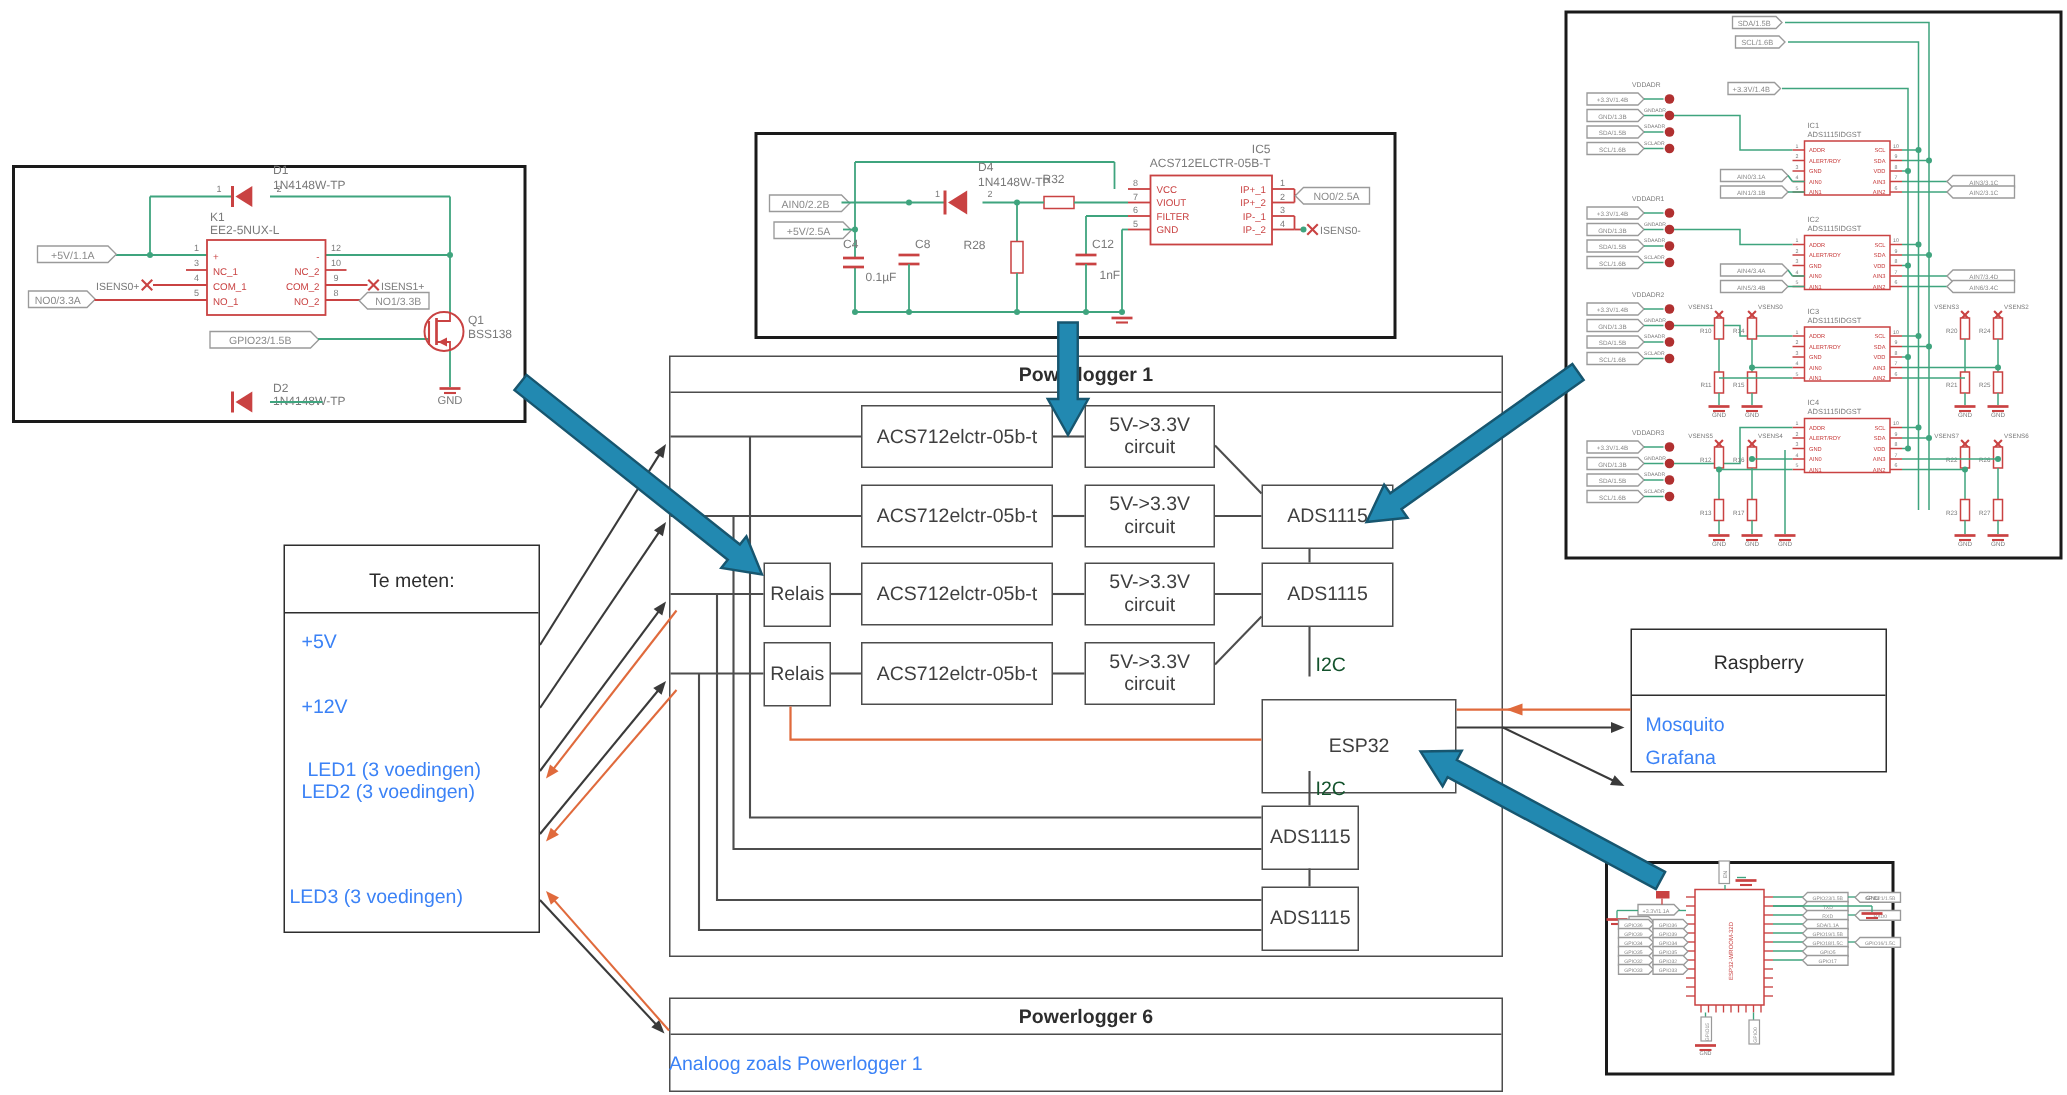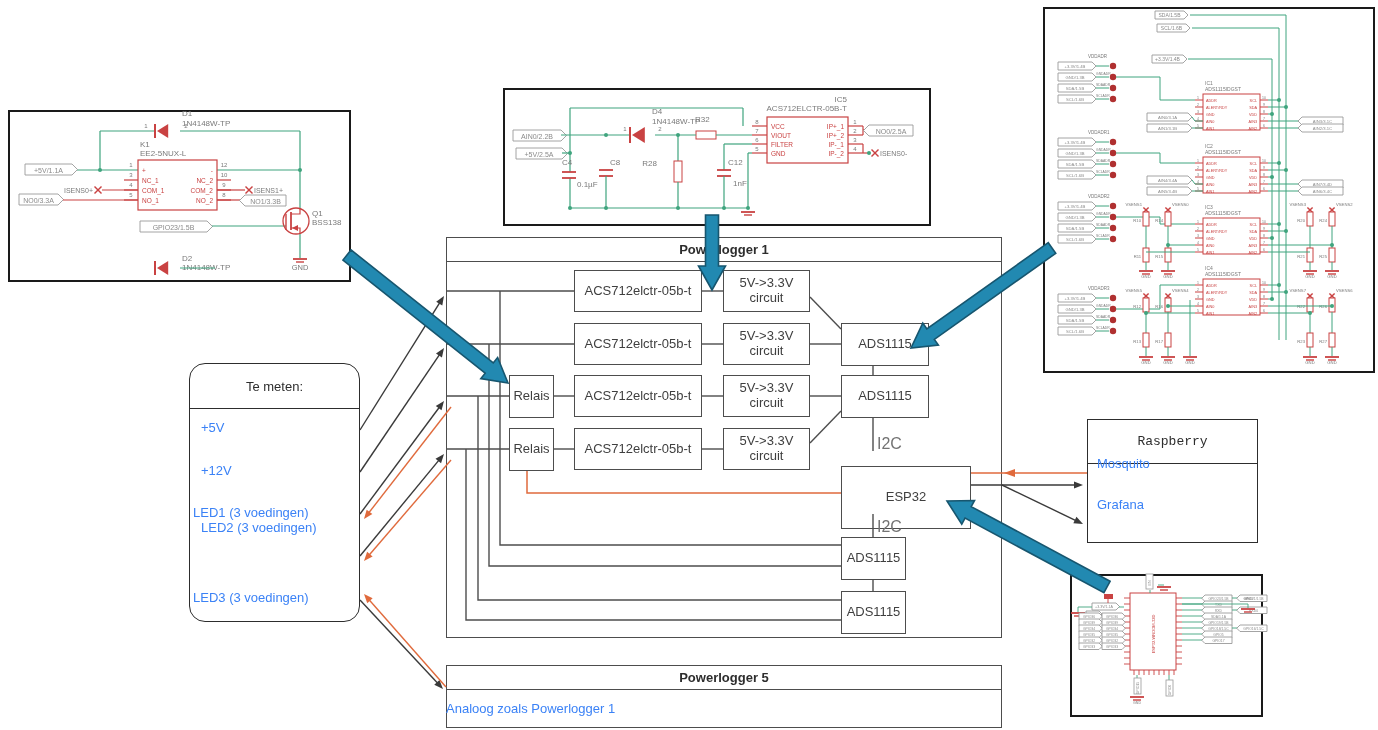--- a/index.html
+++ b/index.html
@@ -7,39 +7,39 @@
        font-family:"Liberation Sans",sans-serif;overflow:hidden;}
   .panel{position:absolute;background:#fff;border:2px solid #1a1a1a;box-sizing:border-box;z-index:1;}
   .blk{position:absolute;background:#fff;border:1.5px solid #4d4d4d;box-sizing:border-box;
        color:#3f3f3f;font-size:13px;display:flex;align-items:center;justify-content:center;
        text-align:center;z-index:2;line-height:1.15;}
   .cont{position:absolute;background:#fff;border:1.5px solid #4d4d4d;box-sizing:border-box;z-index:1;}
   .titlebar{position:absolute;left:0;top:0;right:0;border-bottom:1.5px solid #4d4d4d;
        display:flex;align-items:center;justify-content:center;color:#2d2d2d;font-size:13px;}
   .bold{font-weight:bold;}
   .item{position:absolute;color:#3b82f6;font-size:13px;z-index:2;white-space:nowrap;}
-  .i2c{position:absolute;color:#737373;font-size:16px;z-index:2;}
+  .i2c{position:absolute;color:#14532d;font-size:13px;z-index:2;}
   #ov{position:absolute;left:0;top:0;z-index:3;pointer-events:none;}
 </style>
 </head>
 <body>
 
 <div class="panel" style="left:8px;top:110px;width:343px;height:172px;"></div>
 <div class="panel" style="left:503px;top:88px;width:428px;height:138px;"></div>
 <div class="panel" style="left:1043px;top:7px;width:332px;height:366px;"></div>
 <div class="panel" style="left:1070px;top:574px;width:193px;height:143px;"></div>
 
-<div class="cont" style="left:189px;top:363px;width:171px;height:259px;border-color:#2d2d2d;border-radius:16px;">
+<div class="cont" style="left:189px;top:363px;width:171px;height:259px;border-color:#2d2d2d;">
   <div class="titlebar" style="height:44px;border-color:#2d2d2d;">
     <span>Te meten:</span>
   </div>
 </div>
 <div class="item" style="left:201px;top:420px;">+5V</div>
 <div class="item" style="left:201px;top:463px;">+12V</div>
-<div class="item" style="left:193px;top:505px;">LED1 (3 voedingen)</div>
+<div class="item" style="left:205px;top:505px;">LED1 (3 voedingen)</div>
 <div class="item" style="left:201px;top:520px;">LED2 (3 voedingen)</div>
 <div class="item" style="left:193px;top:590px;">LED3 (3 voedingen)</div>
 
 <div class="cont" style="left:446px;top:237px;width:556px;height:401px;">
   <div class="titlebar" style="height:23px;">
     <span class="bold">Powerlogger 1</span>
   </div>
 </div>
 
 <div class="blk" style="left:574px;top:270px;width:128px;height:42px;">ACS712elctr-05b-t</div>
@@ -69,31 +69,31 @@
 
 <div class="blk" style="left:841px;top:323px;width:88px;height:43px;">ADS1115</div>
 <div class="blk" style="left:841px;top:375px;width:88px;height:43px;">ADS1115</div>
 <div class="blk" style="left:841px;top:466px;width:130px;height:63px;">ESP32</div>
 <div class="blk" style="left:841px;top:537px;width:65px;height:43px;">ADS1115</div>
 <div class="blk" style="left:841px;top:591px;width:65px;height:43px;">ADS1115</div>
 
 <div class="i2c" style="left:877px;top:435px;">I2C</div>
 <div class="i2c" style="left:877px;top:518px;">I2C</div>
 
-<div class="cont" style="left:1087px;top:419px;width:171px;height:124px;border-color:#2d2d2d;font-family:Liberation Mono, monospace;">
+<div class="cont" style="left:1087px;top:419px;width:171px;height:96px;border-color:#2d2d2d;">
   <div class="titlebar" style="height:43px;border-color:#2d2d2d;">
     <span>Raspberry</span>
   </div>
 </div>
-<div class="item" style="left:1097px;top:456px;">Mosquito</div>
+<div class="item" style="left:1097px;top:475px;">Mosquito</div>
 <div class="item" style="left:1097px;top:497px;">Grafana</div>
 
 <div class="cont" style="left:446px;top:665px;width:556px;height:63px;">
   <div class="titlebar" style="height:23px;">
-    <span class="bold">Powerlogger 5</span>
+    <span class="bold">Powerlogger 6</span>
   </div>
 </div>
 <div class="item" style="left:446px;top:701px;width:556px;text-align:left;">Analoog zoals Powerlogger 1</div>
 
 <svg id="ov" width="1378" height="730" viewBox="0 0 1378 730">
     <line x1="447" y1="291" x2="574" y2="291" stroke="#4d4d4d" stroke-width="1.4"></line>
     <line x1="447" y1="344" x2="574" y2="344" stroke="#4d4d4d" stroke-width="1.4"></line>
     <line x1="447" y1="396" x2="509" y2="396" stroke="#4d4d4d" stroke-width="1.4"></line>
     <line x1="447" y1="449" x2="509" y2="449" stroke="#4d4d4d" stroke-width="1.4"></line>
     <line x1="554" y1="396" x2="574" y2="396" stroke="#4d4d4d" stroke-width="1.4"></line>

